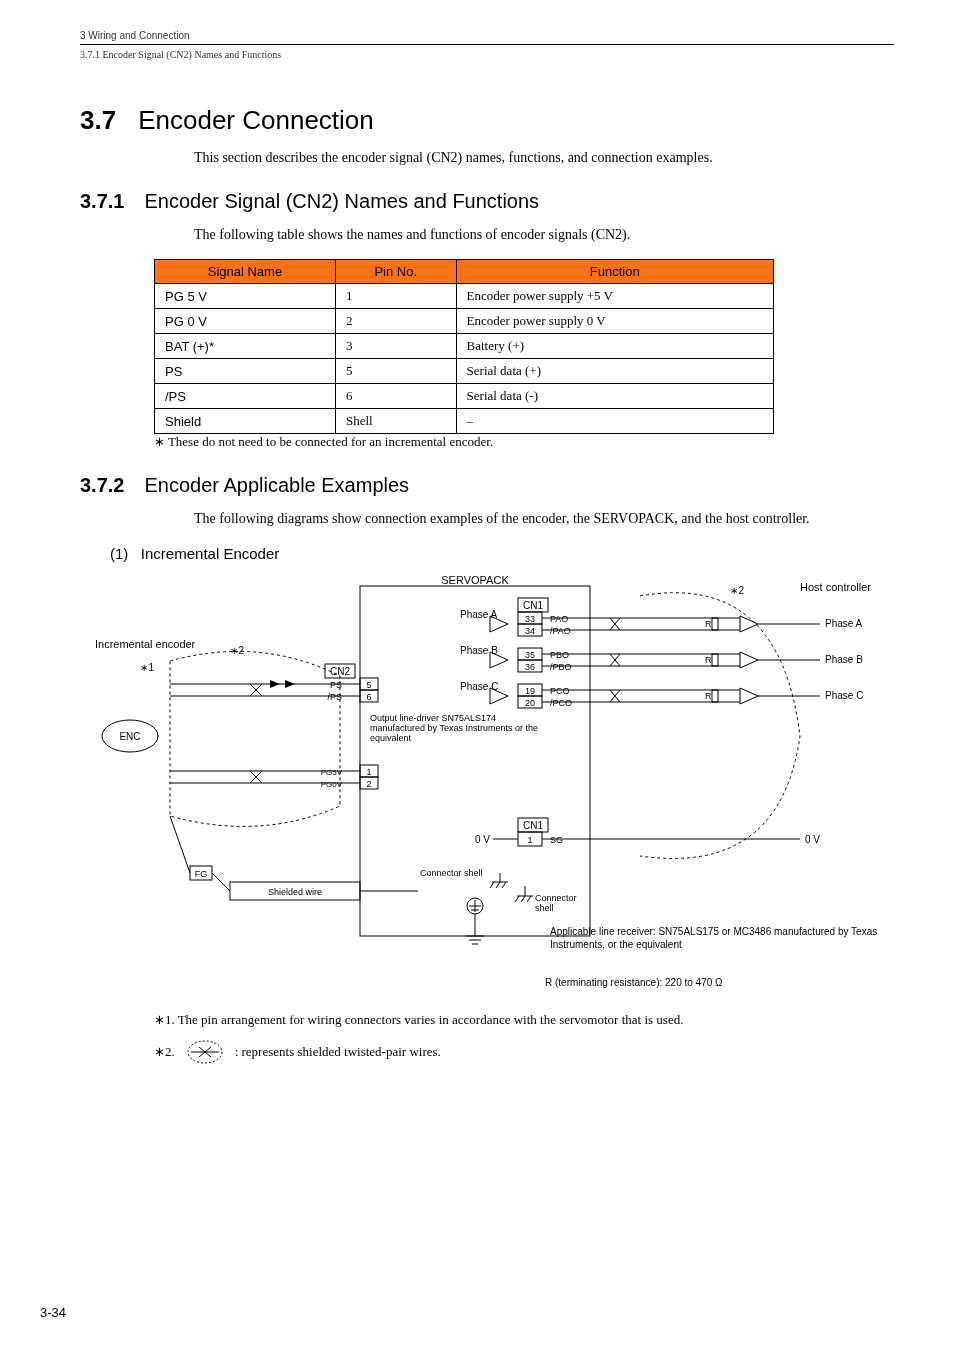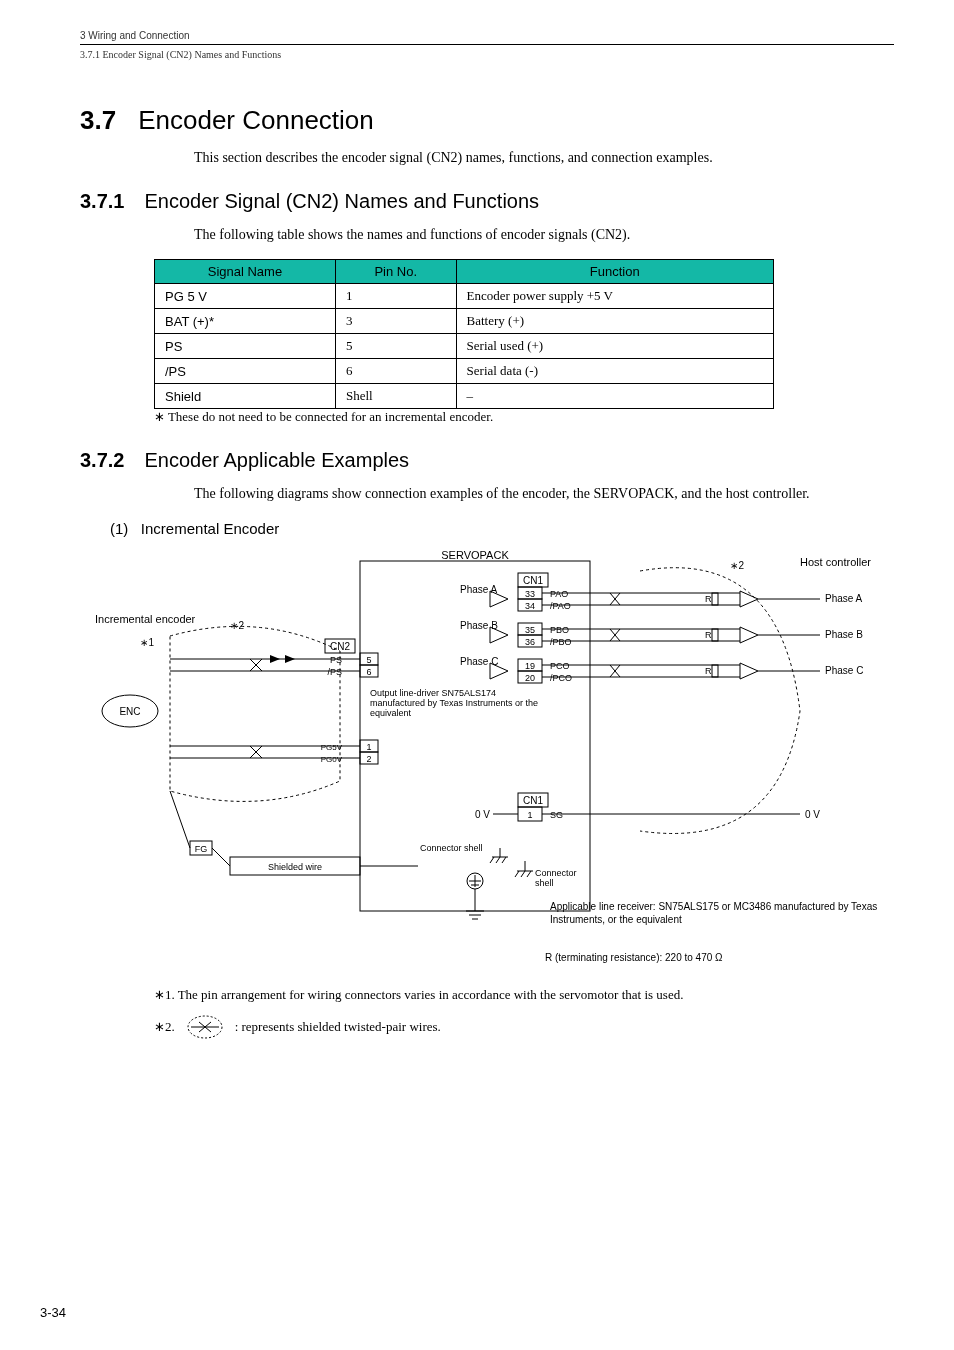--- a/index.html
+++ b/index.html
@@ -65,21 +65,21 @@
   table.sig {
     border-collapse: collapse;
     margin-left: 74px;
     margin-top: 16px;
     font-size: 13px;
     width: 620px;
   }
   table.sig th {
     font-family: Arial, Helvetica, sans-serif;
     font-weight: normal;
-    background: #14b8a6;
+    background: #f97316;
     border: 1px solid #000;
     padding: 4px 10px;
     text-align: center;
   }
   table.sig td {
     border: 1px solid #000;
     padding: 4px 10px;
     text-align: left;
   }
   table.sig td.name {
@@ -146,28 +146,33 @@
       <th>Function</th>
     </tr>
   </thead>
   <tbody>
     <tr>
       <td class="name">PG 5 V</td>
       <td>1</td>
       <td>Encoder power supply +5 V</td>
     </tr>
     <tr>
+      <td class="name">PG 0 V</td>
+      <td>2</td>
+      <td>Encoder power supply 0 V</td>
+    </tr>
+    <tr>
       <td class="name">BAT (+)*</td>
       <td>3</td>
       <td>Battery (+)</td>
     </tr>
     <tr>
       <td class="name">PS</td>
       <td>5</td>
-      <td>Serial used (+)</td>
+      <td>Serial data (+)</td>
     </tr>
     <tr>
       <td class="name">/PS</td>
       <td>6</td>
       <td>Serial data (-)</td>
     </tr>
     <tr>
       <td class="name">Shield</td>
       <td>Shell</td>
       <td>–</td>

